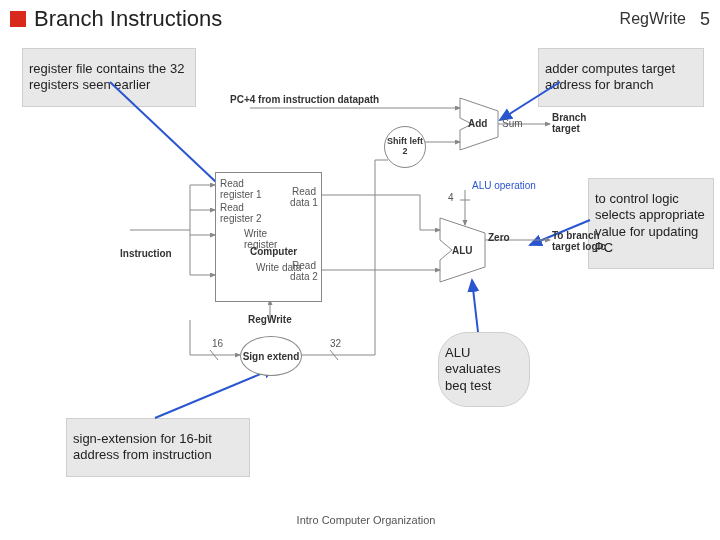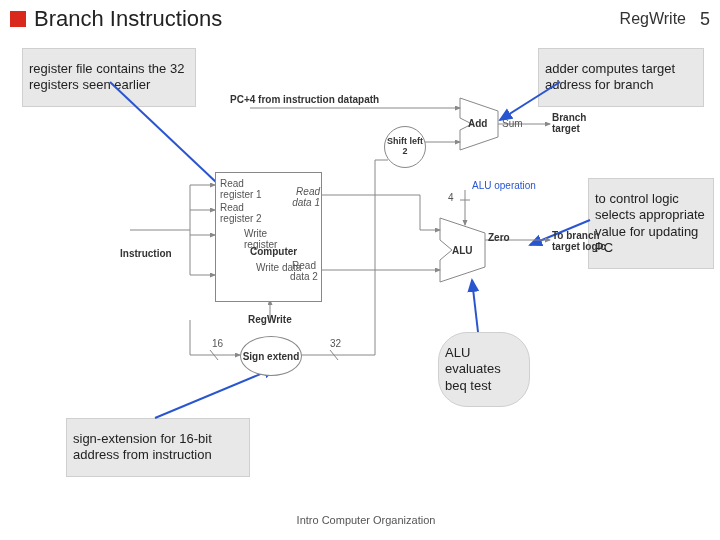--- a/index.html
+++ b/index.html
@@ -176,21 +176,21 @@
 
     <line class="thinline" x1="150" y1="230" x2="150" y2="210" marker-end="url(#gh)"></line>
   </svg>
 
   <div class="box" style="left:95px; top:82px; width:105px; height:128px;"></div>
   <div class="dlabel" style="left:100px; top:88px; width:50px;">Read register 1</div>
   <div class="dlabel" style="left:100px; top:112px; width:50px;">Read register 2</div>
   <div class="dlabel" style="left:100px; top:138px; width:50px;margin-left:24px;">Write register</div>
   <div class="dlabel" style="left:100px; top:172px; width:50px;margin-left:36px;">Write data</div>
   <div class="dlabel b" style="left:130px; top:156px;">Computer</div>
-  <div class="dlabel" style="left:168px; top:96px; width:32px; text-align:right;font-style:italic;">Read data 1</div>
+  <div class="dlabel" style="left:168px; top:96px; width:32px; text-align:center;">Read data 1</div>
   <div class="dlabel" style="left:168px; top:170px; width:32px; text-align:center;">Read data 2</div>
   <div class="dlabel b" style="left:128px; top:224px;">RegWrite</div>
 
   <div class="dlabel b" style="left:0px; top:126px;margin-top:32px;">Instruction</div>
 
   <div class="dlabel b" style="left:110px; top:4px;">PC+4 from instruction datapath</div>
 
   <div class="oval" style="left:120px; top:246px; width:60px; height:38px;">
     <span class="dlabel b" style="position:static; font-size:10px;">Sign extend</span>
   </div>

